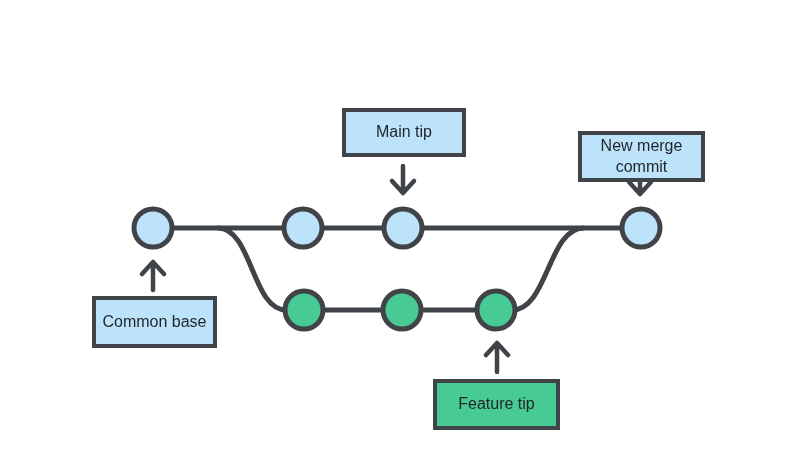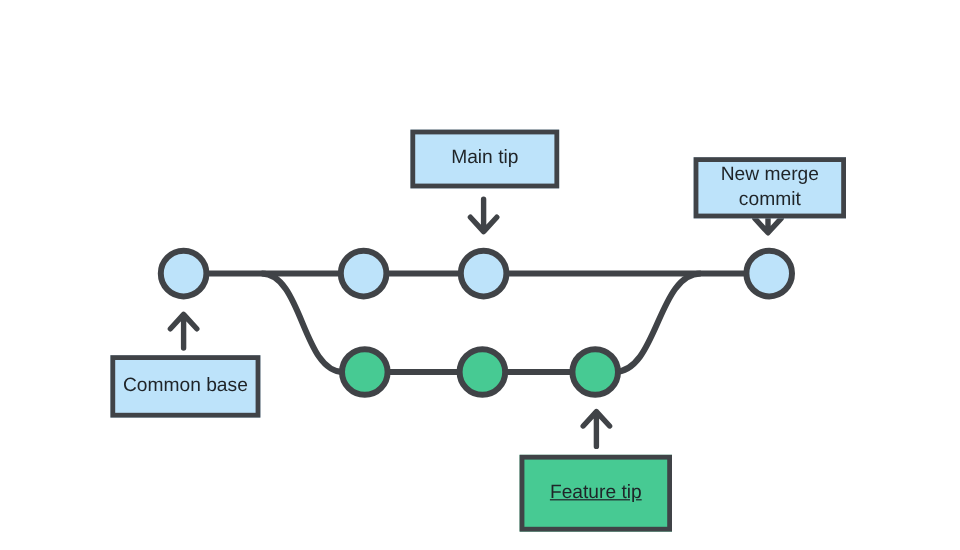--- a/index.html
+++ b/index.html
@@ -44,21 +44,21 @@
     text-align: center;
     font-size: 16px;
     line-height: 1.3;
     color: var(--label-text, #222);
   }
   .label-box.blue  { background: var(--main-branch-fill, #bde3fa); }
   .label-box.green { background: var(--feature-branch-fill, #47ca93); }
   .box-main-tip    { left: 342px; top: 108px; width: 124px; height: 49px; }
   .box-new-merge   { left: 578px; top: 107px; width: 127px; height: 51px; padding: 0 6px; margin-top: 24px; }
   .box-common-base { left:  92px; top: 296px; width: 125px; height: 52px; align-items: center; }
-  .box-feature-tip { left: 433px; top: 379px; width: 127px; height: 64px; text-decoration: underline; }
+  .box-feature-tip { left: 433px; top: 379px; width: 127px; height: 51px; }
 </style>
 </head>
 <body>
 
 <div class="canvas">
 
   <svg class="diagram-svg" width="800" height="458" viewBox="0 0 800 458">
 
     <path class="edge" d="M153 228 H641"></path>
     <path class="edge" d="M286 310 H512"></path>

